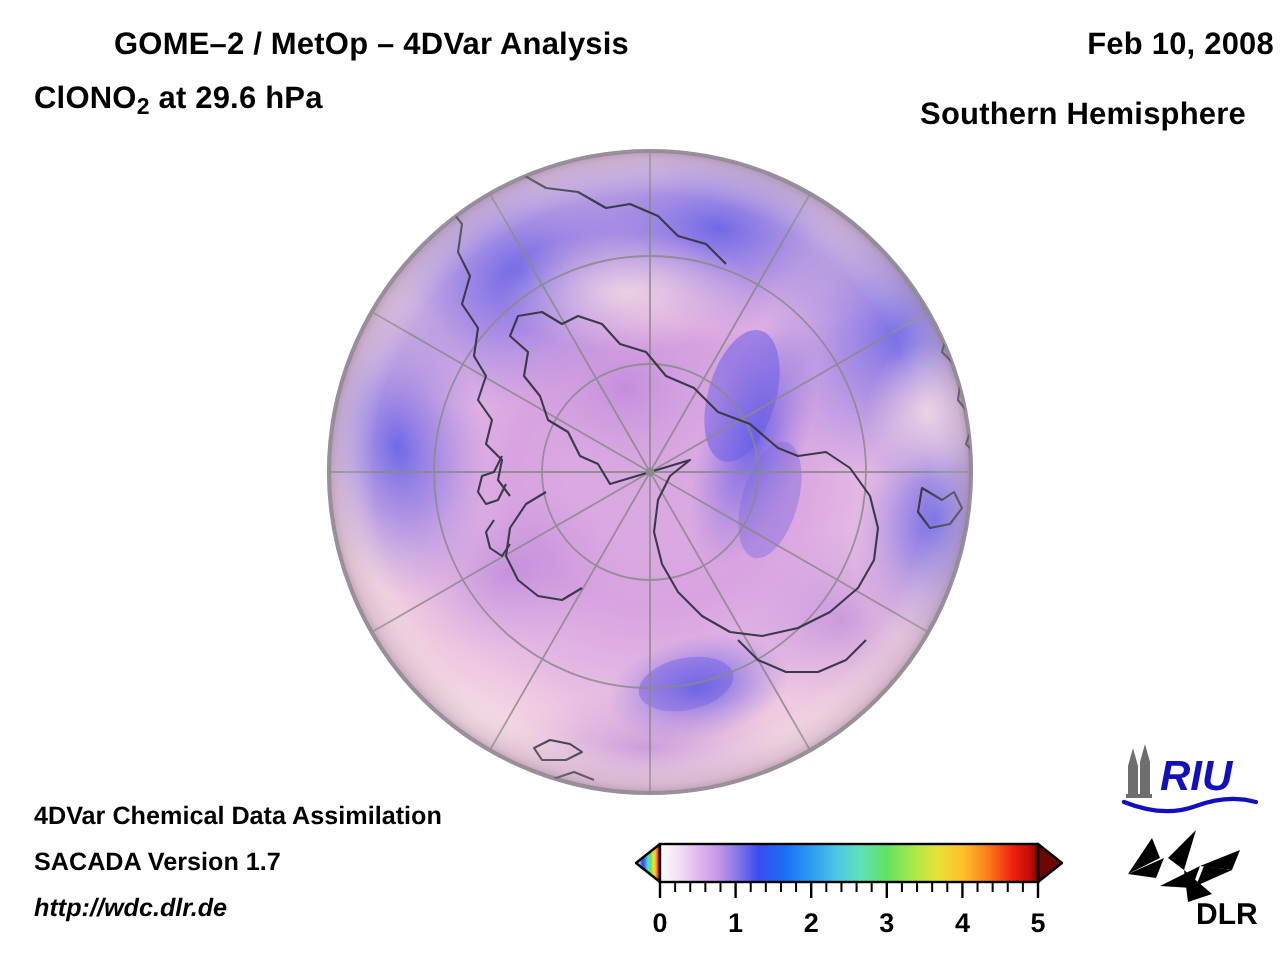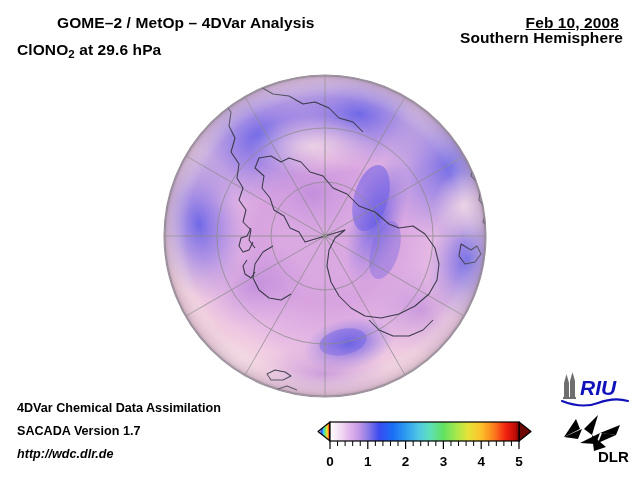--- a/index.html
+++ b/index.html
@@ -2,22 +2,22 @@
 <html><head>
 <meta charset="utf-8">
 <style>
   html,body{margin:0;padding:0;background:#ffffff;}
   body{width:640px;height:480px;position:relative;overflow:hidden;
        font-family:"Liberation Sans",sans-serif;color:#000;}
 
   .hdr{position:absolute;font-weight:bold;font-size:15.5px;letter-spacing:.1px;white-space:nowrap;}
   #title-line1{left:17px;top:14px;margin-left:40px;}
   #title-line2{left:17px;top:41px;}
-  #date-line{right:21px;top:14px;text-align:right;text-decoration:underline;}
-  #region-line{right:17px;top:29px;}
+  #date-line{right:3px;top:14px;text-align:right;}
+  #region-line{right:17px;top:49px;}
   .sub{font-size:11.5px;vertical-align:-3px;}
 
   #globe-figure{position:absolute;left:163px;top:74px;width:324px;height:324px;}
   #globe-figure svg{display:block;}
 
   .credit{position:absolute;left:17px;font-weight:bold;font-size:12.6px;white-space:nowrap;}
   #credit-0{top:401px;}
   #credit-1{top:424px;}
   #credit-2{top:447px;font-style:italic;}
 

